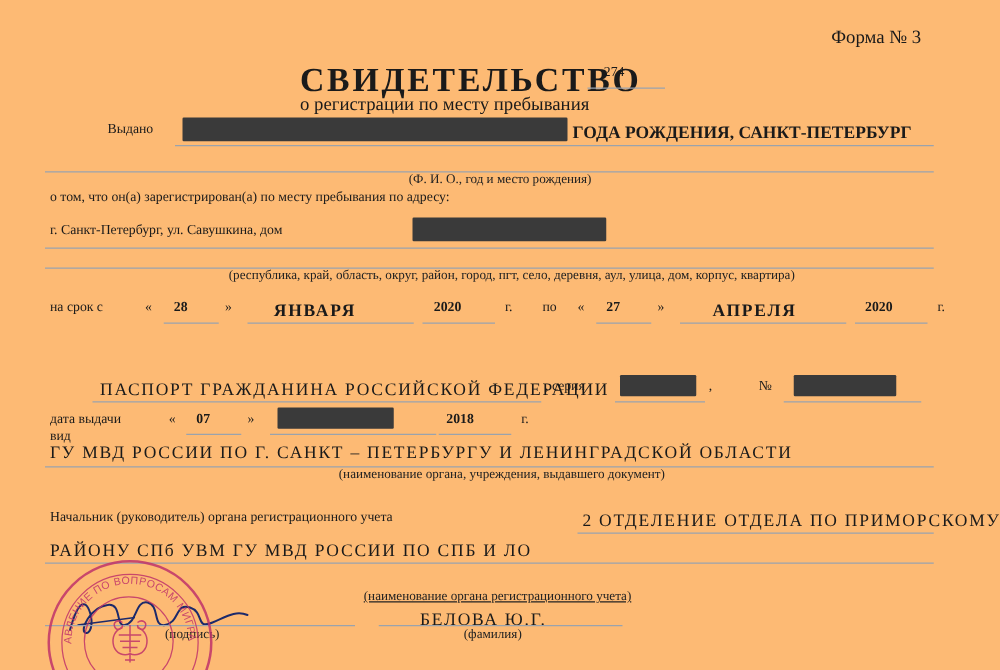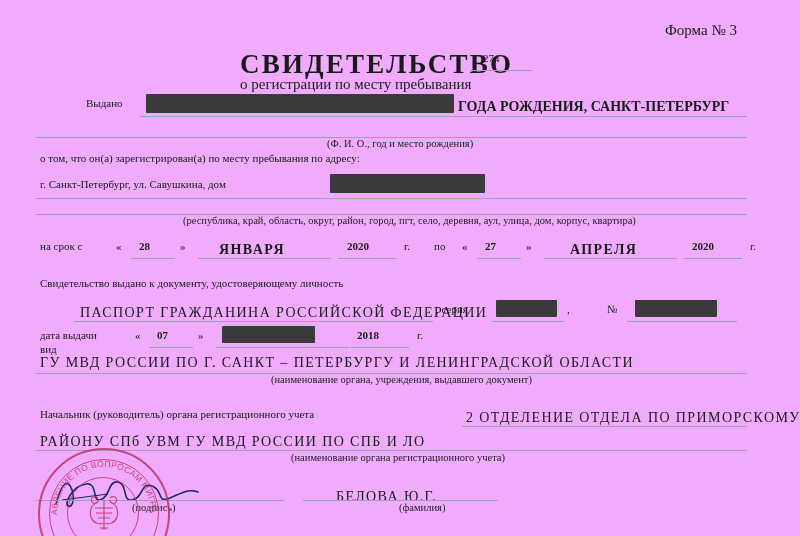--- a/index.html
+++ b/index.html
@@ -8,21 +8,21 @@
     background: #ffffff;
   }
   body {
     font-family: "Liberation Serif", serif;
     color: #1a1a1a;
   }
   #page {
     position: relative;
     width: 800px;
     height: 536px;
-    background: #f0abfc;
+    background: #fdba74;
     overflow: hidden;
   }
   .line {
     position: absolute;
     height: 1px;
     background: #9aa3ad;
   }
   .redact {
     position: absolute;
     background: #3a3a3a;
@@ -149,21 +149,20 @@
   <div class="txt body-txt" style="left:462px; top:240px;">«</div>
   <div class="txt body-txt bold" style="left:485px; top:240px;">27</div>
   <div class="line" style="left:477px; top:258px; width:44px;"></div>
   <div class="txt body-txt" style="left:526px; top:240px;">»</div>
   <div class="txt body-small bold sparse" style="left:570px; top:242px;">АПРЕЛЯ</div>
   <div class="line" style="left:544px; top:258px; width:133px;"></div>
   <div class="txt body-txt bold" style="left:692px; top:240px;">2020</div>
   <div class="line" style="left:684px; top:258px; width:58px;"></div>
   <div class="txt body-txt" style="left:750px; top:240px;">г.</div>
 
-  <div class="txt body-txt" style="left:40px; top:277px;">Свидетельство выдано к документу, удостоверяющему личность</div>
 
   <div class="txt body-txt" style="left:40px; top:303px;margin-top:40px;">вид</div>
   <div class="txt body-small sparse" style="left:80px; top:305px;">ПАСПОРТ ГРАЖДАНИНА РОССИЙСКОЙ ФЕДЕРАЦИИ</div>
   <div class="line" style="left:74px; top:321px; width:359px;"></div>
   <div class="txt body-txt" style="left:436px; top:303px;">, серия</div>
   <div class="redact" style="left:496px; top:300px; width:61px; height:17px;"></div>
   <div class="line" style="left:492px; top:321px; width:72px;"></div>
   <div class="txt body-txt" style="left:567px; top:303px;">,</div>
   <div class="txt body-txt" style="left:607px; top:303px;">№</div>
   <div class="redact" style="left:635px; top:300px; width:82px; height:17px;"></div>
@@ -182,32 +181,32 @@
 
   <div class="txt body-small sparse" style="left:40px; top:355px;">ГУ  МВД  РОССИИ  ПО  Г. САНКТ – ПЕТЕРБУРГУ  И  ЛЕНИНГРАДСКОЙ ОБЛАСТИ</div>
   <div class="line" style="left:36px; top:373px; width:711px;"></div>
   <div class="caption" style="left:271px; top:374px;">(наименование органа, учреждения, выдавшего документ)</div>
 
   <div class="txt body-txt" style="left:40px; top:408px;">Начальник (руководитель) органа регистрационного учета</div>
   <div class="txt body-small sparse" style="left:466px; top:410px;">2 ОТДЕЛЕНИЕ ОТДЕЛА  ПО ПРИМОРСКОМУ</div>
   <div class="line" style="left:462px; top:426px; width:285px;"></div>
   <div class="txt body-small sparse" style="left:40px; top:434px;">РАЙОНУ СПб УВМ  ГУ  МВД РОССИИ  ПО СПБ  И  ЛО</div>
   <div class="line" style="left:36px; top:450px; width:711px;"></div>
-  <div class="caption" style="left:291px; top:452px;">(наименование органа регистрационного учета)</div>
+  <div class="caption" style="left:291px; top:472px;text-decoration:underline;">(наименование органа регистрационного учета)</div>
 
   <svg id="signature" viewBox="0 0 150 46">
     <path d="M4,34 C10,12 16,8 20,20 C23,30 20,38 16,36 C12,34 20,16 34,14 C46,12 40,32 48,30 C58,28 56,10 66,12 C76,14 70,32 80,30 C92,28 88,12 100,16 C112,20 104,34 118,28 C128,24 136,18 146,22" fill="none" stroke="currentColor" stroke-width="1.6" stroke-linecap="round"></path>
     <path d="M10,30 L56,24" fill="none" stroke="currentColor" stroke-width="1.1"></path>
   </svg>
   <div class="line" style="left:36px; top:500px; width:248px;"></div>
   <div class="caption" style="left:132px; top:502px;">(подпись)</div>
 
   <div class="txt body-small sparse" style="left:336px; top:489px;">БЕЛОВА Ю.Г.</div>
   <div class="line" style="left:303px; top:500px; width:195px;"></div>
-  <div class="caption" style="left:371px; top:502px;margin-left:28px;">(фамилия)</div>
+  <div class="caption" style="left:371px; top:502px;">(фамилия)</div>
 
   <div id="stamp">
     <div id="stamp-inner"></div>
     <svg class="stamp-arc" viewBox="0 0 128 128">
       <defs>
         <path id="arcTop" d="M 17,64 A 47,47 0 0 1 111,64"></path>
         <path id="arcBot" d="M 20,64 A 44,44 0 0 0 108,64"></path>
       </defs>
       <text fill="currentColor">
         <textPath href="#arcTop" startOffset="50%" text-anchor="middle">УПРАВЛЕНИЕ ПО ВОПРОСАМ МИГРАЦИИ</textPath>

